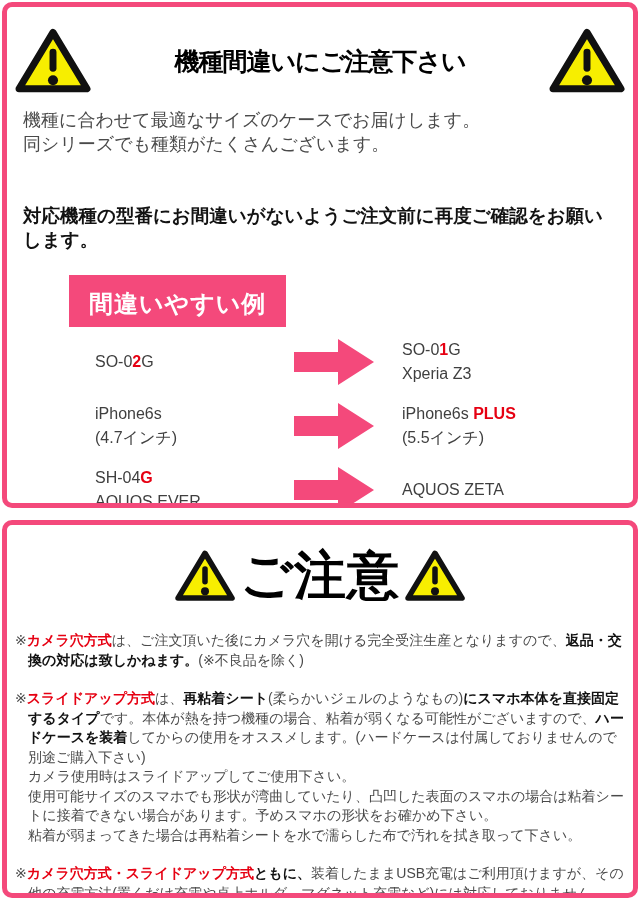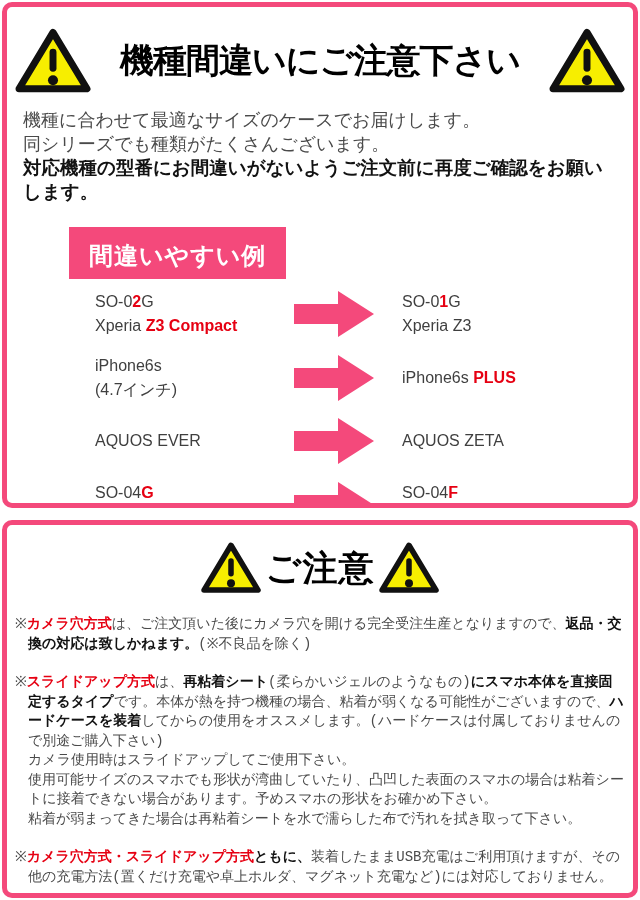--- a/index.html
+++ b/index.html
@@ -13,49 +13,49 @@
   html,body{width:640px;height:900px;background:#fff;overflow:hidden;
     font-family:"Liberation Sans","DejaVu Sans",sans-serif;}
   .panel{border:5px solid var(--pink);border-radius:10px;background:#fff;
     margin:0 2px;overflow:hidden;}
   #panel1{margin-top:2px;height:506px;}
   #panel2{margin-top:12px;height:378px;}
 
   
   .title-row1{display:flex;align-items:center;justify-content:space-between;
     padding:20px 6px 0 6px;}
-  .main-title{font-size:34px;font-weight:bold;color:#000;white-space:nowrap;
+  .main-title{font-size:25px;font-weight:bold;color:#000;white-space:nowrap;
     letter-spacing:-1px;text-align:center;}
   .tri-lg{width:80px;height:68px;flex:0 0 auto;}
   .tri-sm{width:62px;height:54px;flex:0 0 auto;}
 
   .intro{margin:13px 16px 0 16px;font-size:18px;line-height:24px;color:var(--gray);}
-  .intro .b{font-weight:bold;color:var(--black);font-size:18.5px;}
+  .intro .b{font-weight:bold;color:var(--black);font-size:18.5px;margin-top:48px;}
 
   .label-wrap{margin:23px 0 0 62px;}
   .examples-label{display:inline-block;background:var(--pink);color:#fff;
     font-weight:bold;font-size:24px;padding:13px 20px 7px 20px;letter-spacing:1px;}
 
   .rows{margin:11px 0 0 88px;}
   .row{display:flex;align-items:center;}
   .row + .row{margin-top:17px;}
   .model{font-size:16px;line-height:23.5px;color:#3f3f3f;}
   .model.left{width:199px;flex:0 0 auto;}
   .model.right{flex:1;}
   .hi{color:var(--red);font-weight:bold;}
   .arrow-svg{width:80px;height:46px;flex:0 0 auto;margin-right:28px;}
 
   
   .title-row2{display:flex;align-items:center;justify-content:center;
     margin-top:16px;}
-  .sub-title{font-size:35px;font-weight:bold;color:#000;margin:0 4px;
+  .sub-title{font-size:52px;font-weight:bold;color:#000;margin:0 4px;
     letter-spacing:1px;white-space:nowrap;}
 
   .paras{margin:20px 8px 0 8px;font-size:14px;line-height:19.5px;color:var(--gray);}
-  .para{padding-left:13px;font-family:Liberation Mono, monospace;}
+  .para{padding-left:13px;}
   .para + .para{margin-top:19px;}
   .pmain{text-indent:-13px;}
   .sub{text-indent:0;}
   .paras .r{color:var(--red);font-weight:bold;}
   .paras .b{color:var(--black);font-weight:bold;}
 </style>
 </head>
 <body>
 
 <div class="panel" id="panel1">
@@ -82,46 +82,47 @@
 
   <div class="label-wrap">
     <span class="examples-label">間違いやすい例</span>
   </div>
 
   <div class="rows">
 
     <div class="row">
       <div class="model left">
         <div><span>SO-0</span><span class="hi">2</span><span>G</span></div>
-        <div><span>Xperia </span><span class="hi">Z3 Compact</span><span></span></div>
       </div>
       <svg class="arrow-svg" viewBox="0 0 80 46">
         <polygon points="0,13 44,13 44,0 80,23 44,46 44,33 0,33" fill="#f4497b"></polygon>
       </svg>
       <div class="model right">
         <div><span>SO-0</span><span class="hi">1</span><span>G</span></div>
         <div><span>Xperia Z3</span><span class="hi"></span><span></span></div>
       </div>
     </div>
 
     <div class="row">
       <div class="model left">
         <div><span>iPhone6s</span><span class="hi"></span><span></span></div>
         <div><span>(4.7インチ)</span><span class="hi"></span><span></span></div>
       </div>
       <svg class="arrow-svg" viewBox="0 0 80 46">
         <polygon points="0,13 44,13 44,0 80,23 44,46 44,33 0,33" fill="#f4497b"></polygon>
       </svg>
       <div class="model right">
         <div><span>iPhone6s </span><span class="hi">PLUS</span><span></span></div>
+        <div><span>(5.5インチ)</span><span class="hi"></span><span></span></div>
       </div>
     </div>
 
     <div class="row">
       <div class="model left">
+        <div><span>SH-04</span><span class="hi">G</span><span></span></div>
         <div><span>AQUOS EVER</span><span class="hi"></span><span></span></div>
       </div>
       <svg class="arrow-svg" viewBox="0 0 80 46">
         <polygon points="0,13 44,13 44,0 80,23 44,46 44,33 0,33" fill="#f4497b"></polygon>
       </svg>
       <div class="model right">
         <div><span>AQUOS ZETA</span><span class="hi"></span><span></span></div>
       </div>
     </div>
 

